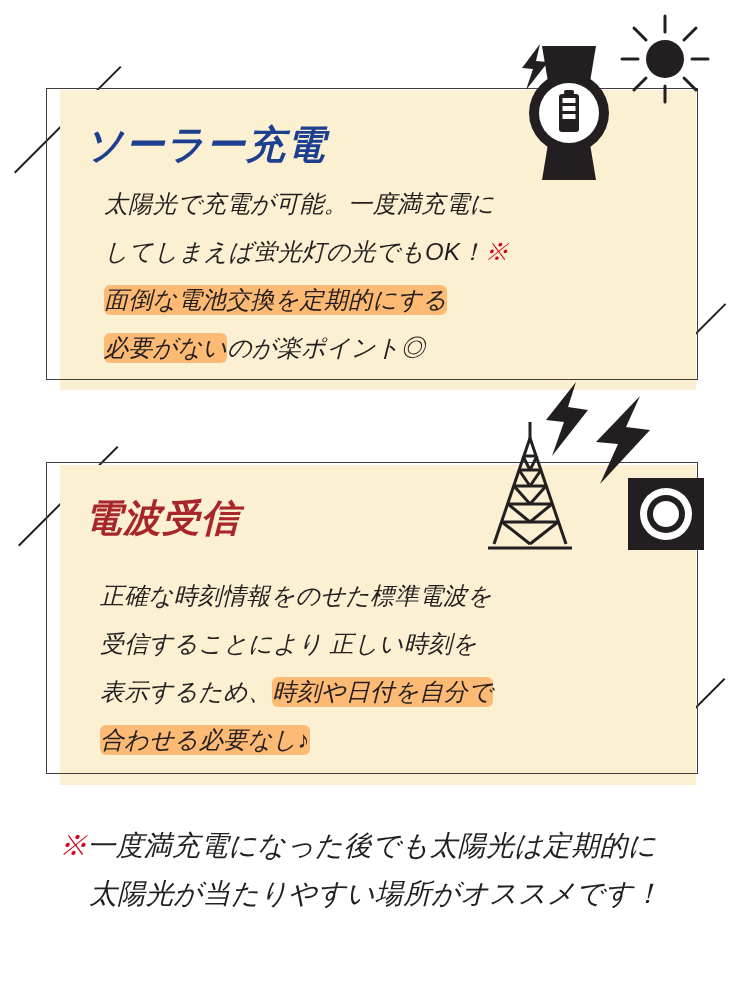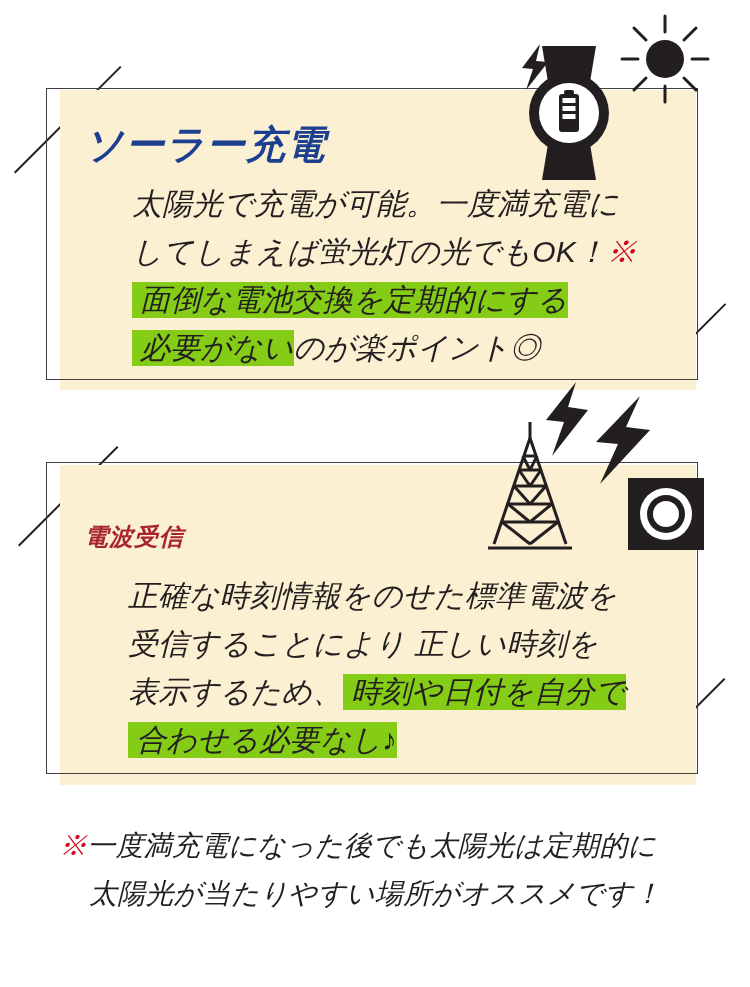--- a/index.html
+++ b/index.html
@@ -51,38 +51,37 @@
     white-space: nowrap;
   }
   .title-solar {
     color: #1d3f8f;
     font-size: 39px;
     left: 84px;
     top: 118px;
   }
   .title-radio {
     color: #a8262b;
-    font-size: 24px;
+    font-size: 38px;
     left: 84px;
     top: 493px;
-    margin-top: 28px;
   }
 
   .body-text {
     position: absolute;
-    font-size: 30px;
+    font-size: 24px;
     line-height: 52px;
     color: #231f20;
     letter-spacing: 0.3px;
     white-space: nowrap;
-    margin-left: 28px;
   }
   .hl {
-    background: #84cc16;
-    padding: 1px 0 2px 8px;
+    background: #fdba74;
+    padding: 1px 0 2px 0;
+    border-radius: 6px;
   }
   .ref-mark {
     color: #d0021b;
   }
 
   .solar-l1 { left: 104px; top: 178px; }
   .solar-l2 { left: 104px; top: 226px; }
   .solar-l3 { left: 104px; top: 274px; }
   .solar-l4 { left: 104px; top: 322px; }
 

